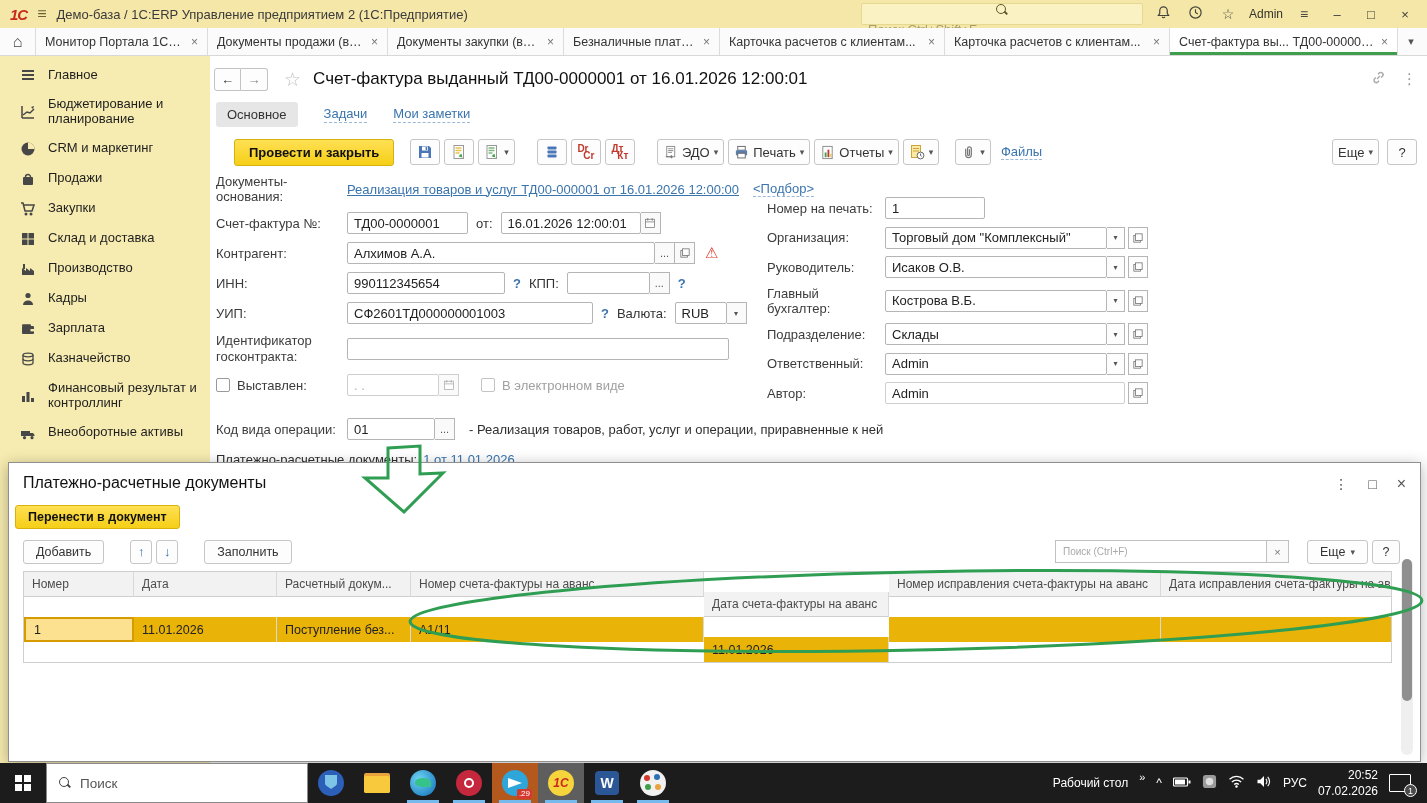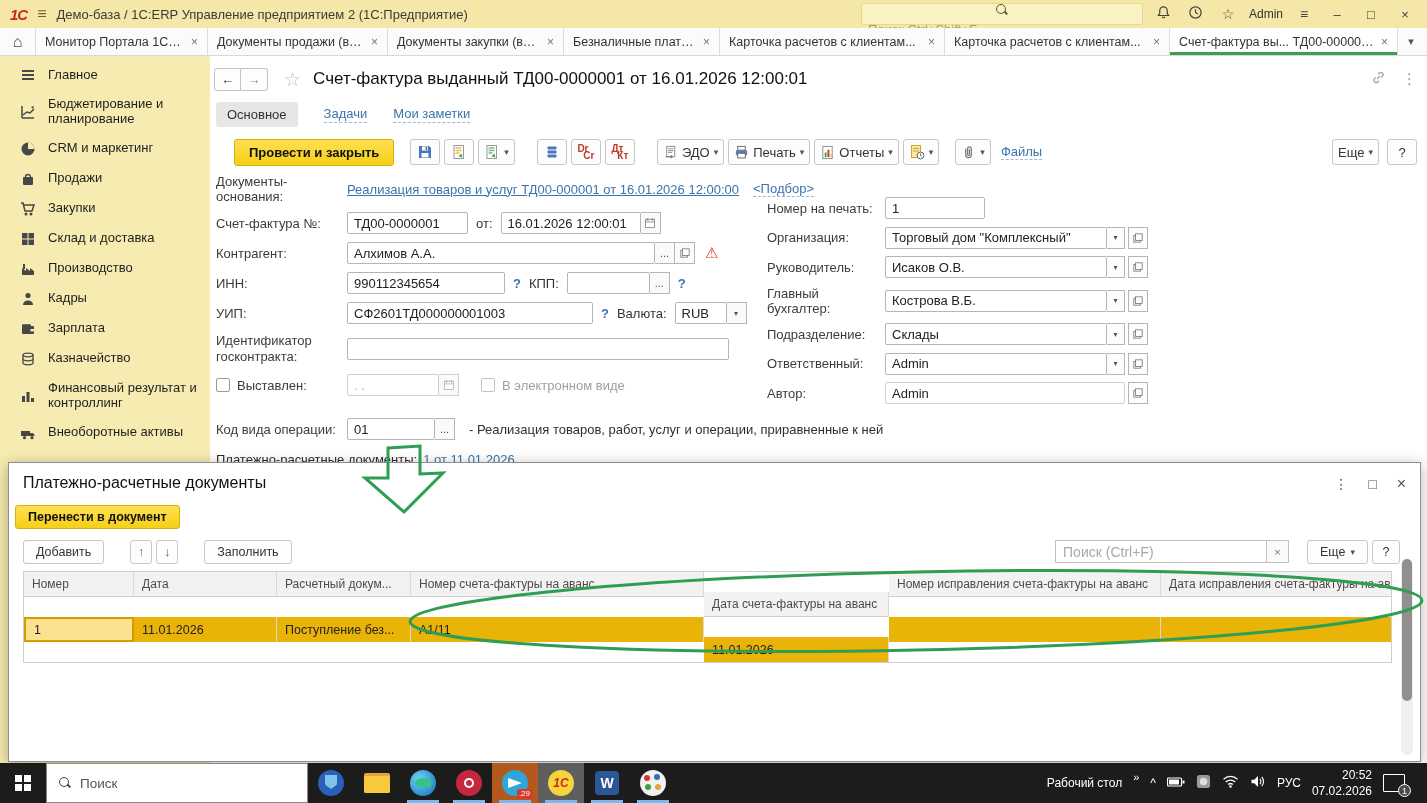--- a/index.html
+++ b/index.html
@@ -88,21 +88,21 @@
 
   
   .popup { position: absolute; left: 8px; top: 462px; width: 1413px; height: 300px; background: #fff; border: 1px solid #8f8f8f; box-shadow: 0 3px 14px rgba(0,0,0,.3); z-index: 50; }
   .pop-title { position: absolute; top: 11px; left: 14px; font-size: 16px; color: #111; }
   .pop-controls { position: absolute; top: 12px; right: 14px; display: flex; gap: 20px; color: #555; font-size: 14px; align-items: center; }
   .pop-ybtn { position: absolute; top: 42px; left: 6px; }
   .pop-row { position: absolute; top: 76px; left: 14px; right: 20px; height: 25px; display: flex; align-items: center; gap: 4px; }
   .btn { height: 24px; background: #fdfdfd; border: 1px solid #c6c6c6; border-radius: 3px; font-size: 12.5px; color: #333; padding: 0 12px; display: flex; align-items: center; justify-content: center; gap: 5px; font-family: inherit; }
   .arrbtn { width: 22px; padding: 0; color: #2f6fb3; font-size: 13px; font-weight: bold; }
   .pop-search { margin-left: auto; display: flex; }
-  .pop-search input { width: 212px; height: 23px; border: 1px solid #c0c0c0; padding: 0 7px; font-size: 14px; color: #555; font-family: inherit; outline: none; }
+  .pop-search input { width: 212px; height: 23px; border: 1px solid #c0c0c0; padding: 0 7px; font-size: 10px; color: #555; font-family: inherit; outline: none; }
   .pop-search input::placeholder { color: #a9a9a9; }
   .pop-search .clr { width: 22px; height: 23px; border: 1px solid #c0c0c0; border-left: none; background: #fafafa; color: #777; font-size: 11px; display: flex; align-items: center; justify-content: center; }
   .ptable { position: absolute; top: 108px; left: 14px; right: 28px; border: 1px solid #cfcfcf; }
   .prow { display: flex; }
   .pcell { height: 25px; border-right: 1px solid #d9d9d9; padding: 0 8px; display: flex; align-items: center; white-space: nowrap; overflow: hidden; font-size: 12px; }
   .phead .pcell { background: #f2f2f2; color: #4c4c4c; border-bottom: 1px solid #cfcfcf; }
   .pdata .pcell { background: #eab308; color: #222; font-size: 12.5px; }
   .pdata .pcell.sel { background: #fbe190; border: 2px solid #d79b00; }
   .c0 { width: 110px; } .c1 { width: 143px; } .c2 { width: 134px; } .c3 { width: 293px; } .c4 { width: 185px; margin-top: 20px; } .c5 { width: 272px; } .c6 { flex: 1; border-right: none; }
   .vscroll { position: absolute; top: 96px; right: 7px; width: 12px; height: 196px; background: #efefef; border-radius: 6px; }
@@ -116,21 +116,21 @@
   .winlogo span { background: #fff; }
   .ts-search { width: 262px; background: #fff; border: 1px solid #8a8a8a; display: flex; align-items: center; gap: 9px; padding: 0 12px; }
   .ts-search input { border: none; outline: none; font-size: 13.5px; color: #333; width: 100%; font-family: inherit; }
   .ts-search input::placeholder { color: #555; }
   .slot { width: 46px; position: relative; display: flex; align-items: center; justify-content: center; }
   .slot.run::after { content: ""; position: absolute; bottom: 0; left: 7px; right: 7px; height: 3px; background: #76b9ed; }
   .slot.tg-active { background: #b3591d; }
   .slot.c1-active { background: #5e5e5e; }
   .appc { width: 26px; height: 26px; border-radius: 50%; position: relative; }
   .badge-tg { position: absolute; right: 6px; bottom: 4px; background: #d43a2f; color: #fff; font-size: 8px; padding: 0 2px; border-radius: 2px; line-height: 10px; }
-  .tb-right { margin-left: auto; display: flex; align-items: center; gap: 11px; padding-right: 22px; color: #fff; }
+  .tb-right { margin-left: auto; display: flex; align-items: center; gap: 11px; padding-right: 16px; color: #fff; }
   .tb-right .txt12 { font-size: 12px; color: #fff; }
   .tb-chev { font-size: 11px; color: #fff; position: relative; top: -6px; }
   .tb-caret { font-size: 12px; color: #fff; }
   .clockblk { text-align: right; font-size: 12px; line-height: 1.35; color: #fff; }
   .notif { position: relative; width: 22px; height: 18px; }
   .notif .sq { position: absolute; inset: 0; border: 1.4px solid #fff; border-radius: 1px; }
   .notif .b1 { position: absolute; right: -6px; bottom: -5px; width: 13px; height: 13px; border-radius: 50%; background: #4b4b4b; border: 1px solid #fff; color: #fff; font-size: 9px; display: flex; align-items: center; justify-content: center; }
 
   
   .annot { position: absolute; inset: 0; z-index: 60; pointer-events: none; }

